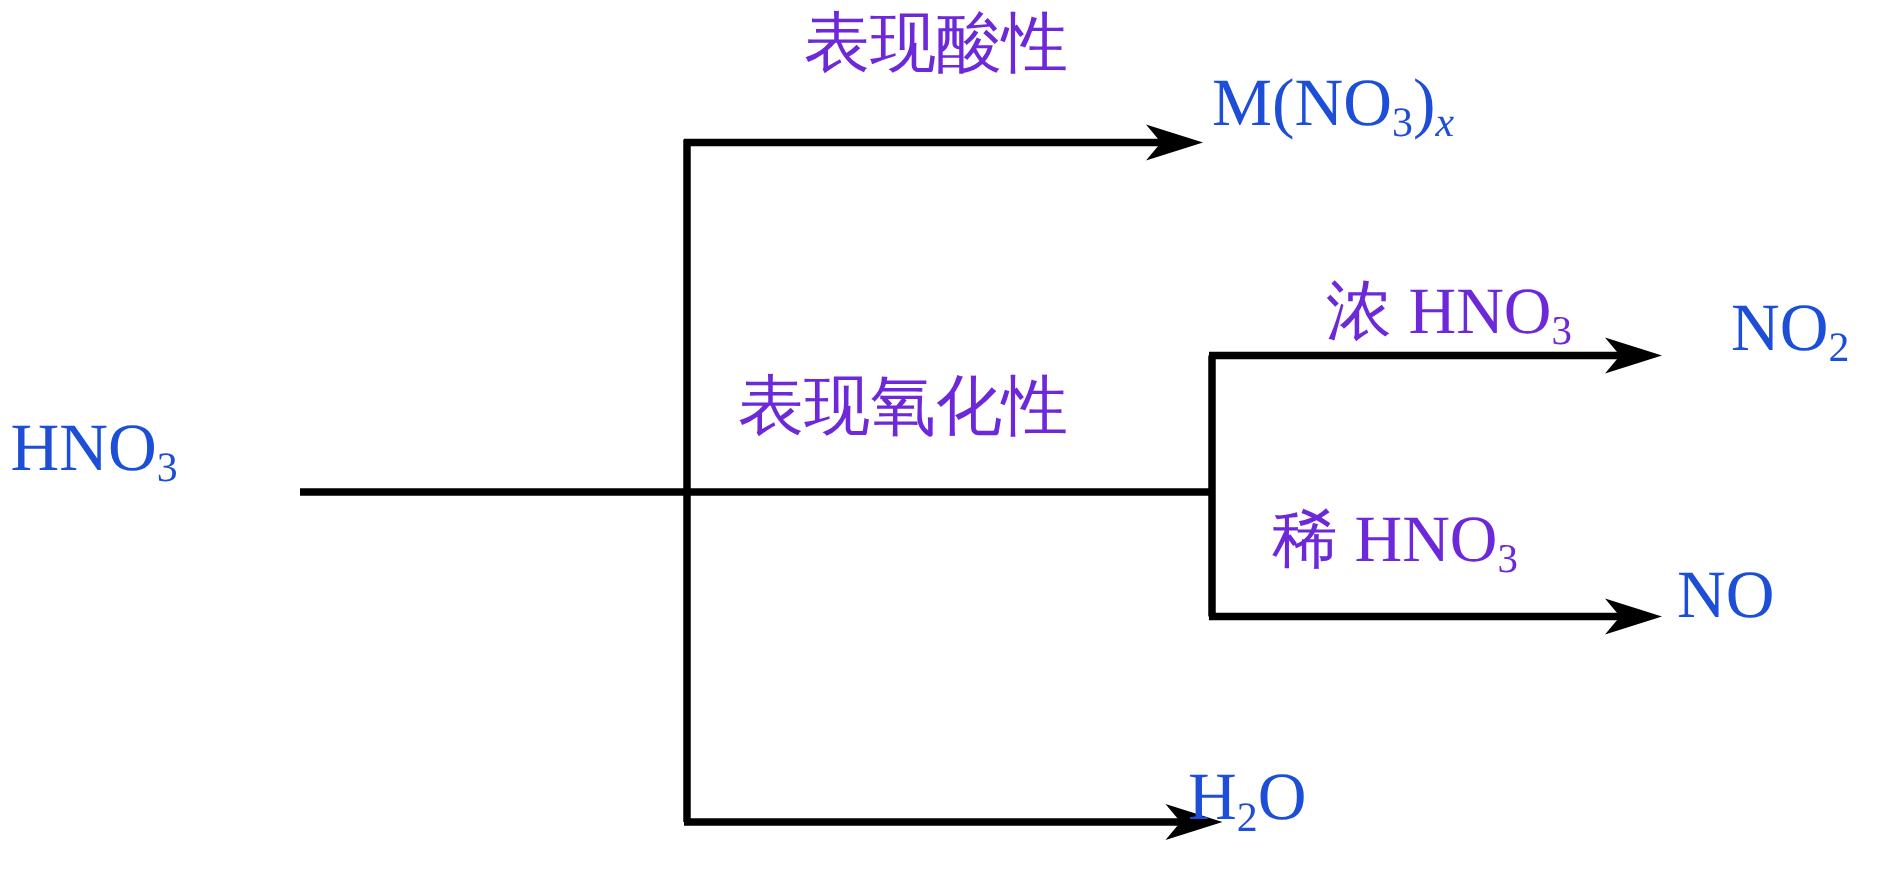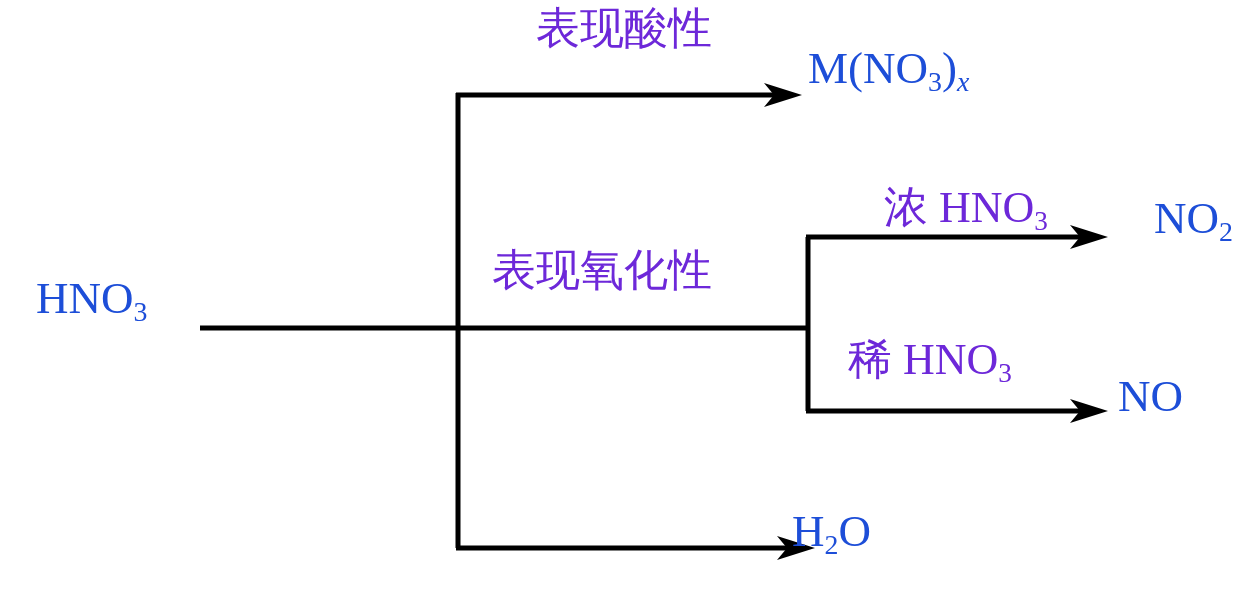--- a/index.html
+++ b/index.html
@@ -37,21 +37,21 @@
     font-style: italic;
   }
   .cn {
     position: absolute;
     font-size: 44px;
     line-height: 1;
     white-space: nowrap;
     color: #6d28d9;
   }
   
-  .pos-hno3   { left: 36px;   top: 276px; }
+  .pos-hno3   { left: 7px;   top: 276px; }
   .pos-salt   { left: 808px;  top: 46px;  }
   .pos-no2    { left: 1154px; top: 196px; }
   .pos-no     { left: 1118px; top: 374px; }
   .pos-water  { left: 792px;  top: 509px; }
   
   .pos-metal  { left: 222px;  top: 257px; }
   .pos-acid   { left: 536px;  top: 7px;   }
   .pos-oxid   { left: 492px;  top: 249px; }
   .pos-conc   { left: 884px;  top: 164px; margin-top: 22px; }
   .pos-dilute { left: 848px;  top: 338px; }

